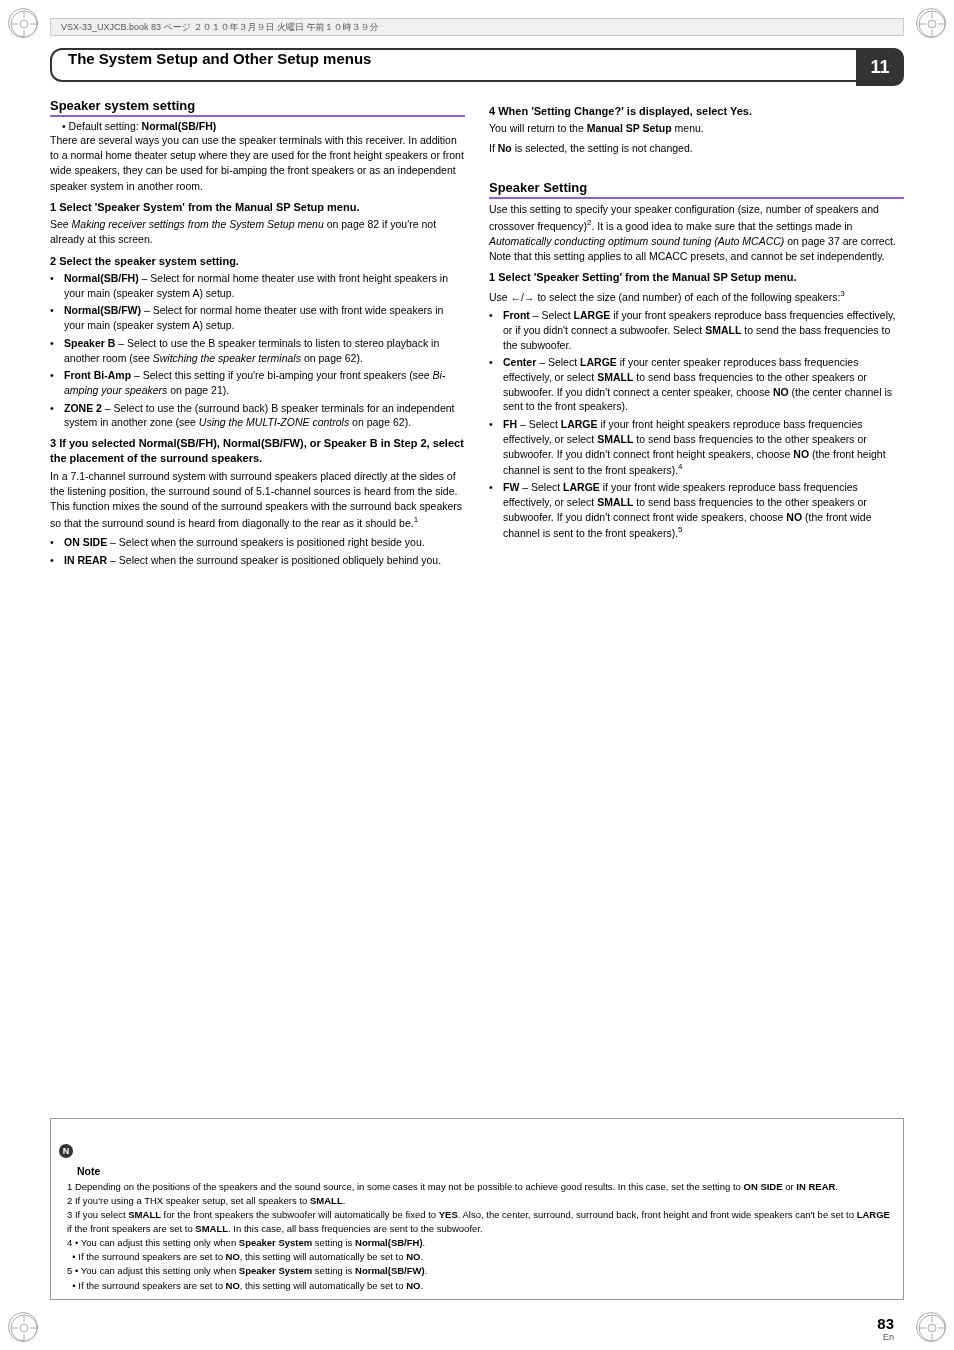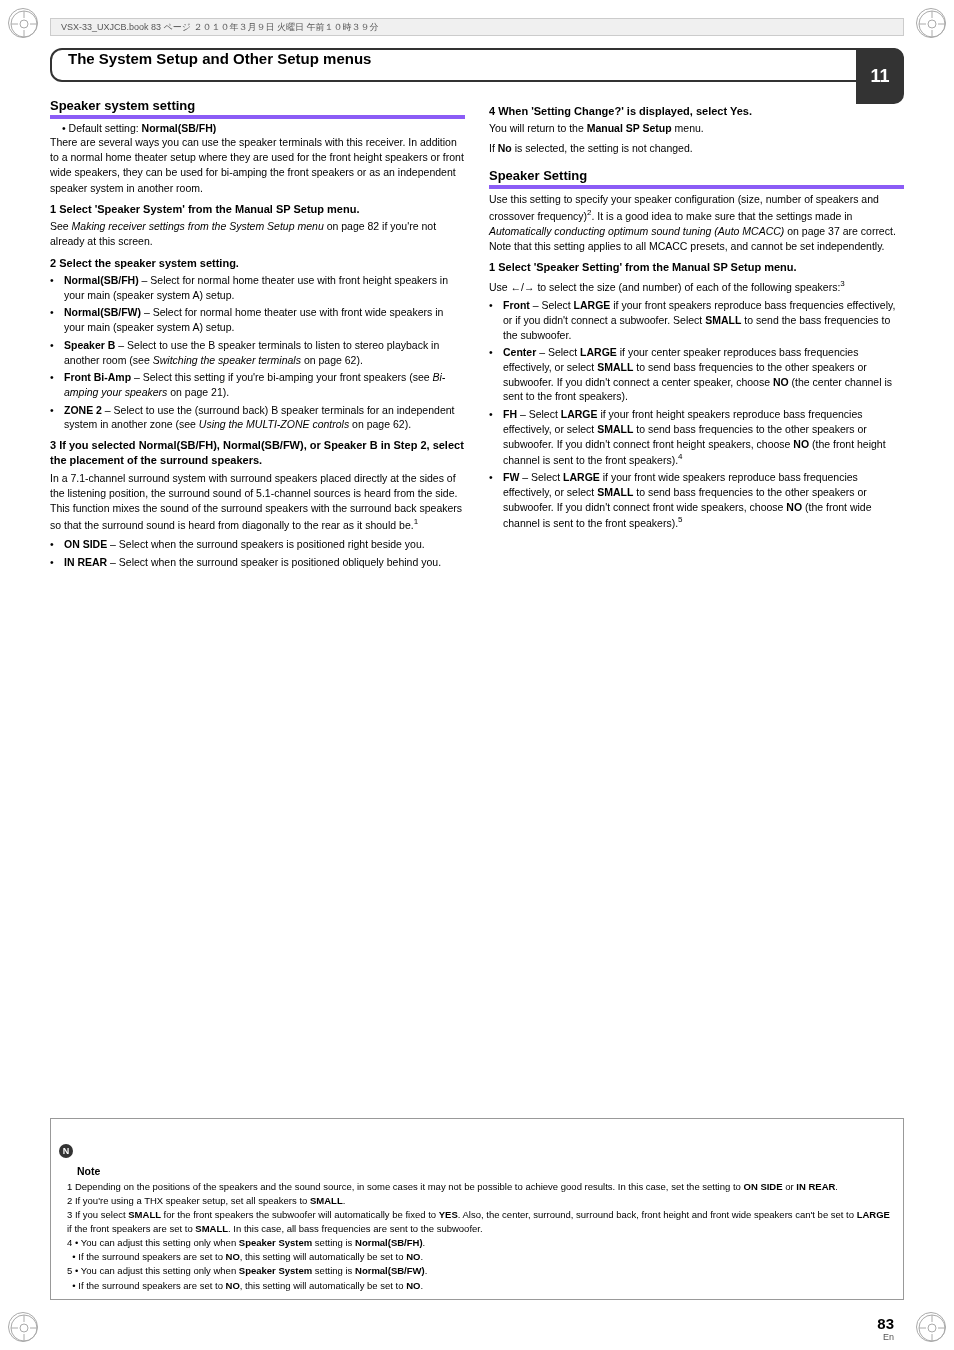--- a/index.html
+++ b/index.html
@@ -59,21 +59,21 @@
     .title-strip-text {
       font-size: 15px;
       font-weight: bold;
       color: #000;
     }
     .chapter-badge {
       position: absolute;
       right: -2px;
       top: -2px;
       width: 48px;
-      height: 56px;
+      height: 38px;
       background: #333;
       border-radius: 0 10px 10px 0;
       display: flex;
       align-items: center;
       justify-content: center;
       color: #fff;
       font-size: 18px;
       font-weight: bold;
     }
 
@@ -94,27 +94,27 @@
       display: flex;
       flex-direction: column;
       gap: 8px;
     }
 
     
     .right-col {
       flex: 1;
       display: flex;
       flex-direction: column;
-      gap: 8px;
+      gap: 20px;
     }
 
     .section-title {
       font-size: 13px;
       font-weight: bold;
-      border-bottom: 4px solid #8b5cf6;
+      border-bottom: 2px solid #8b5cf6;
       padding-bottom: 2px;
       margin-bottom: 3px;
     }
 
     .sub-bullet {
       margin-left: 12px;
       font-size: 10.5px;
       margin-bottom: 1px;
     }
 

